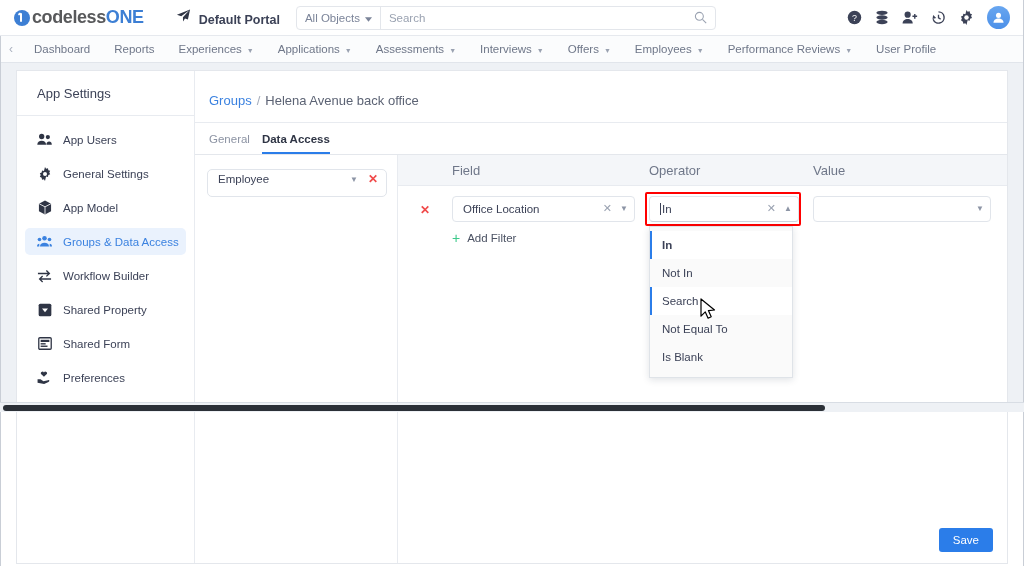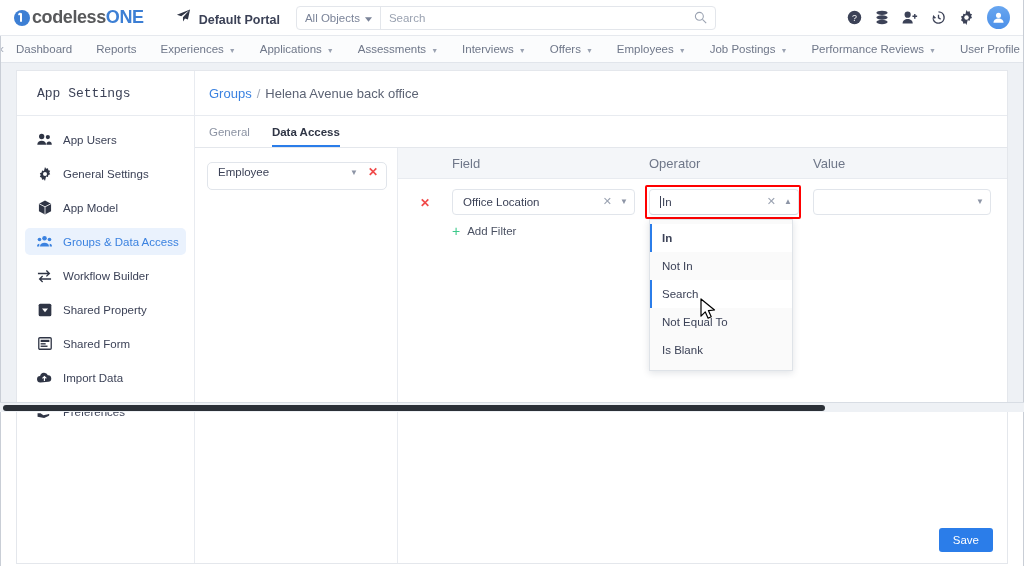--- a/index.html
+++ b/index.html
@@ -81,42 +81,42 @@
     position:absolute; left:16px; top:70px; width:992px; height:494px;
     background:#ffffff; border:1px solid #e4e7ec;
     display:flex; overflow:hidden;
   }
   .sidebar {
     width:178px; height:100%; border-right:1px solid #e8ebf0; background:#fff;
     flex-shrink:0;
   }
   .sidebar-title {
     height:45px; display:flex; align-items:center; padding-left:20px;
-    font-size:13px; color:#3c4257; border-bottom:1px solid #e8ebf0;font-family:Liberation Mono, monospace;
+    font-size:13px; color:#3c4257; border-bottom:1px solid #e8ebf0;
   }
   .sidebar-list { padding-top:10px; }
   .side-item {
     display:flex; align-items:center; gap:11px; height:27px; margin:0 8px;
     padding-left:12px; border-radius:5px; font-size:11.5px; color:#3c4257;
     cursor:pointer; margin-bottom:7px;
   }
   .side-item.active { background:#eaf2fd; color:#3b82e0; }
   .side-ico { width:15px; display:flex; align-items:center; justify-content:center; }
 
   
   .content { flex:1; display:flex; flex-direction:column; min-width:0; position:relative; }
   .crumb {
     height:45px; display:flex; align-items:center; padding-left:14px;
-    font-size:13px; color:#5c6374; border-bottom:1px solid #e8ebf0;
+    font-size:13px; color:#5c6374; border-bottom:1px solid #e8ebf0;margin-top:7px;
   }
   .crumb a { color:#3b82e0; text-decoration:none; cursor:pointer; }
   .crumb .sep { color:#a6adbb; margin:0 5px; }
 
   .tabs {
-    height:32px; display:flex; align-items:flex-end; padding-left:14px; gap:22px;
+    height:32px; display:flex; align-items:flex-end; padding-left:14px; gap:12px;
     border-bottom:1px solid #e4e7ec;
   }
   .tab {
     font-size:11.5px; color:#8c93a3; padding-bottom:7px; cursor:pointer;
     border-bottom:2px solid transparent;
   }
   .tab.active { color:#2f3545; font-weight:bold; border-bottom-color:#2b7de9; }
 
   .body { flex:1; display:flex; min-height:0; position:relative; }
   .leftcol { width:203px; border-right:1px solid #e8ebf0; padding:14px 10px 0 12px; flex-shrink:0;}
@@ -321,24 +321,20 @@
       </div>
     <div class="navitem">
         <span>Offers</span>
         <span class="navcaret">▼</span>
       </div>
     <div class="navitem">
         <span>Employees</span>
         <span class="navcaret">▼</span>
       </div>
     <div class="navitem">
-        <span>Job Postings</span>
-        <span class="navcaret">▼</span>
-      </div>
-    <div class="navitem">
         <span>Performance Reviews</span>
         <span class="navcaret">▼</span>
       </div>
     <div class="navitem">
         <span>User Profile</span>
       </div>
 
   </div>
 
   <div class="panel">
@@ -420,29 +416,20 @@
             <svg width="14" height="13" viewBox="0 0 15 14">
                 <rect x=".8" y=".8" width="13.4" height="12.4" rx="1.2" fill="none" stroke="#2f3545" stroke-width="1.4"></rect>
                 <rect x="2.8" y="3" width="9.4" height="2.4" fill="#2f3545"></rect>
                 <rect x="2.8" y="6.6" width="5.4" height="1.5" fill="#2f3545"></rect>
                 <rect x="2.8" y="9.2" width="7.4" height="1.5" fill="#2f3545"></rect>
               </svg>
           </span>
           <span>Shared Form</span>
         </div>
 
-        <div class="side-item">
-          <span class="side-ico">
-            <svg width="16" height="13" viewBox="0 0 17 13">
-                <path d="M4 12.2a3.7 3.7 0 0 1-.5-7.4A4.6 4.6 0 0 1 12.3 4a3.6 3.6 0 0 1 .5 7.2z" fill="#2f3545"></path>
-                <path d="M8.4 10.6V5.6M6.2 7.5l2.2-2.1 2.2 2.1" stroke="#fff" stroke-width="1.3" fill="none"></path>
-              </svg>
-          </span>
-          <span>Import Data</span>
-        </div>
 
         <div class="side-item">
           <span class="side-ico">
             <svg width="15" height="14" viewBox="0 0 16 14">
                 <path d="M7.4 5.6 4.9 3.3a1.7 1.7 0 1 1 2.5-2.2 1.7 1.7 0 1 1 2.5 2.2z" fill="#2f3545"></path>
                 <path d="M.6 8.4c2 0 3-.3 4.3.6l2 1.4 4.9-1.1c1.6-.3 2 1.3.5 2L7.6 13.4 .6 12z" fill="#2f3545"></path>
               </svg>
           </span>
           <span>Preferences</span>
         </div>

